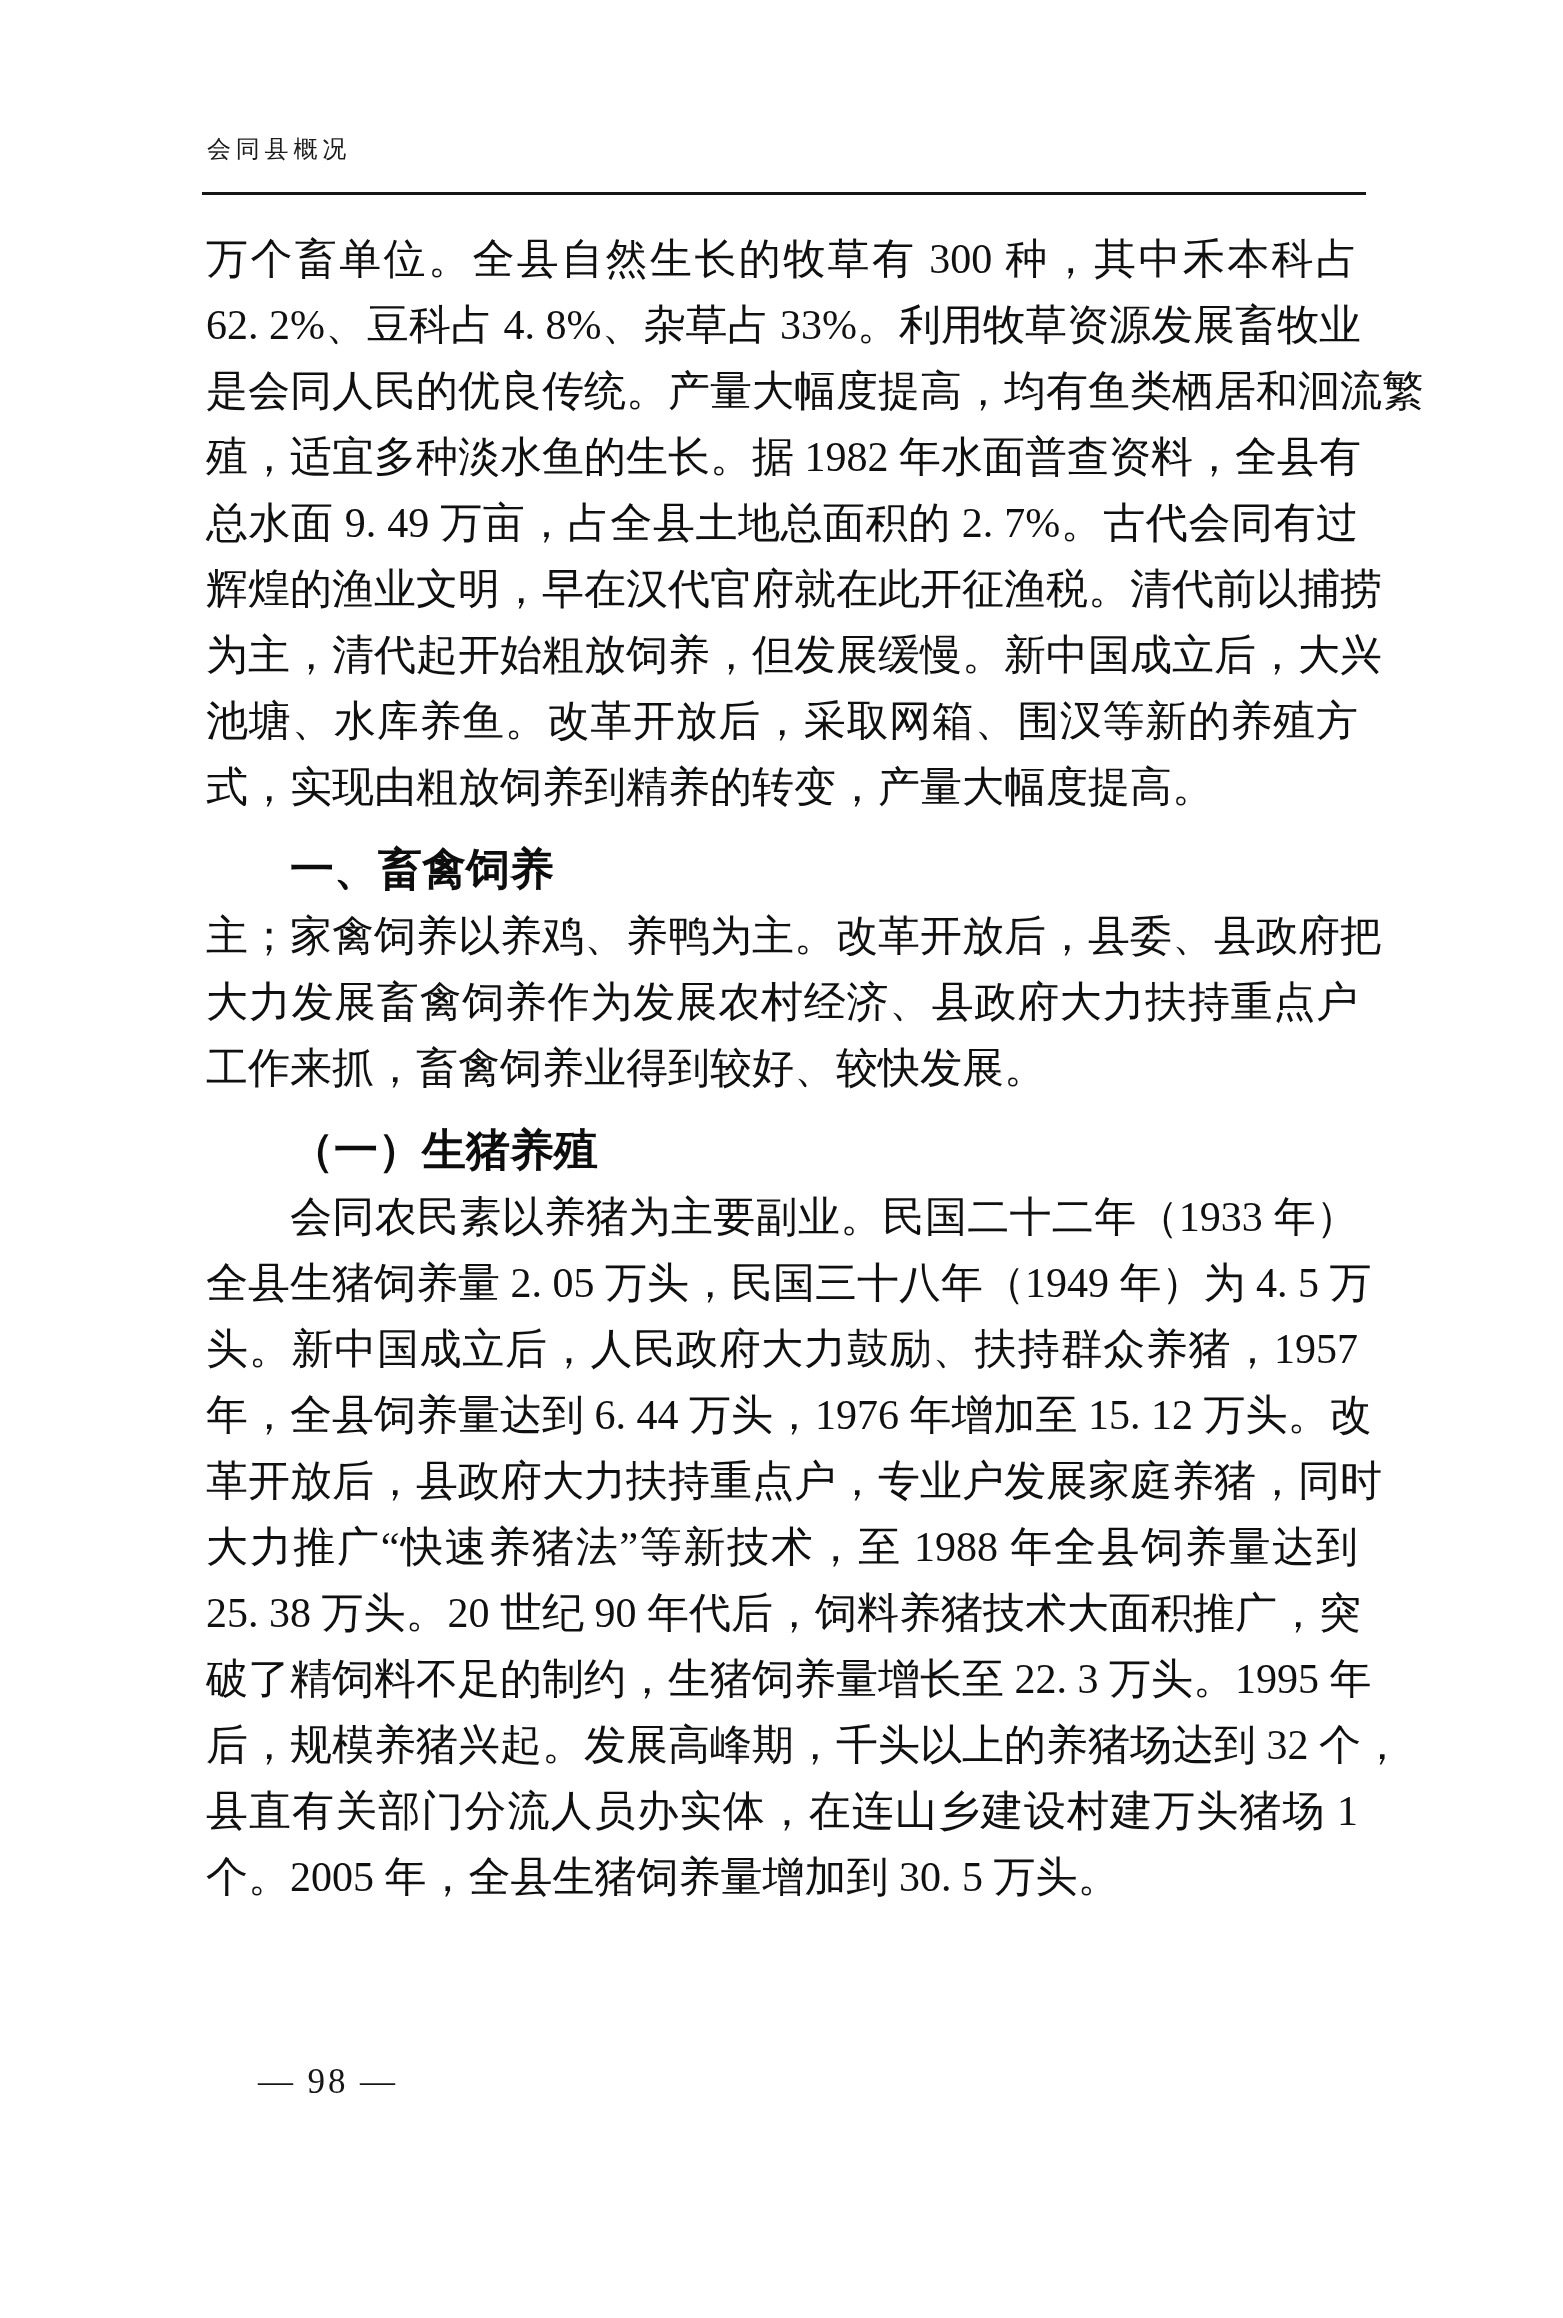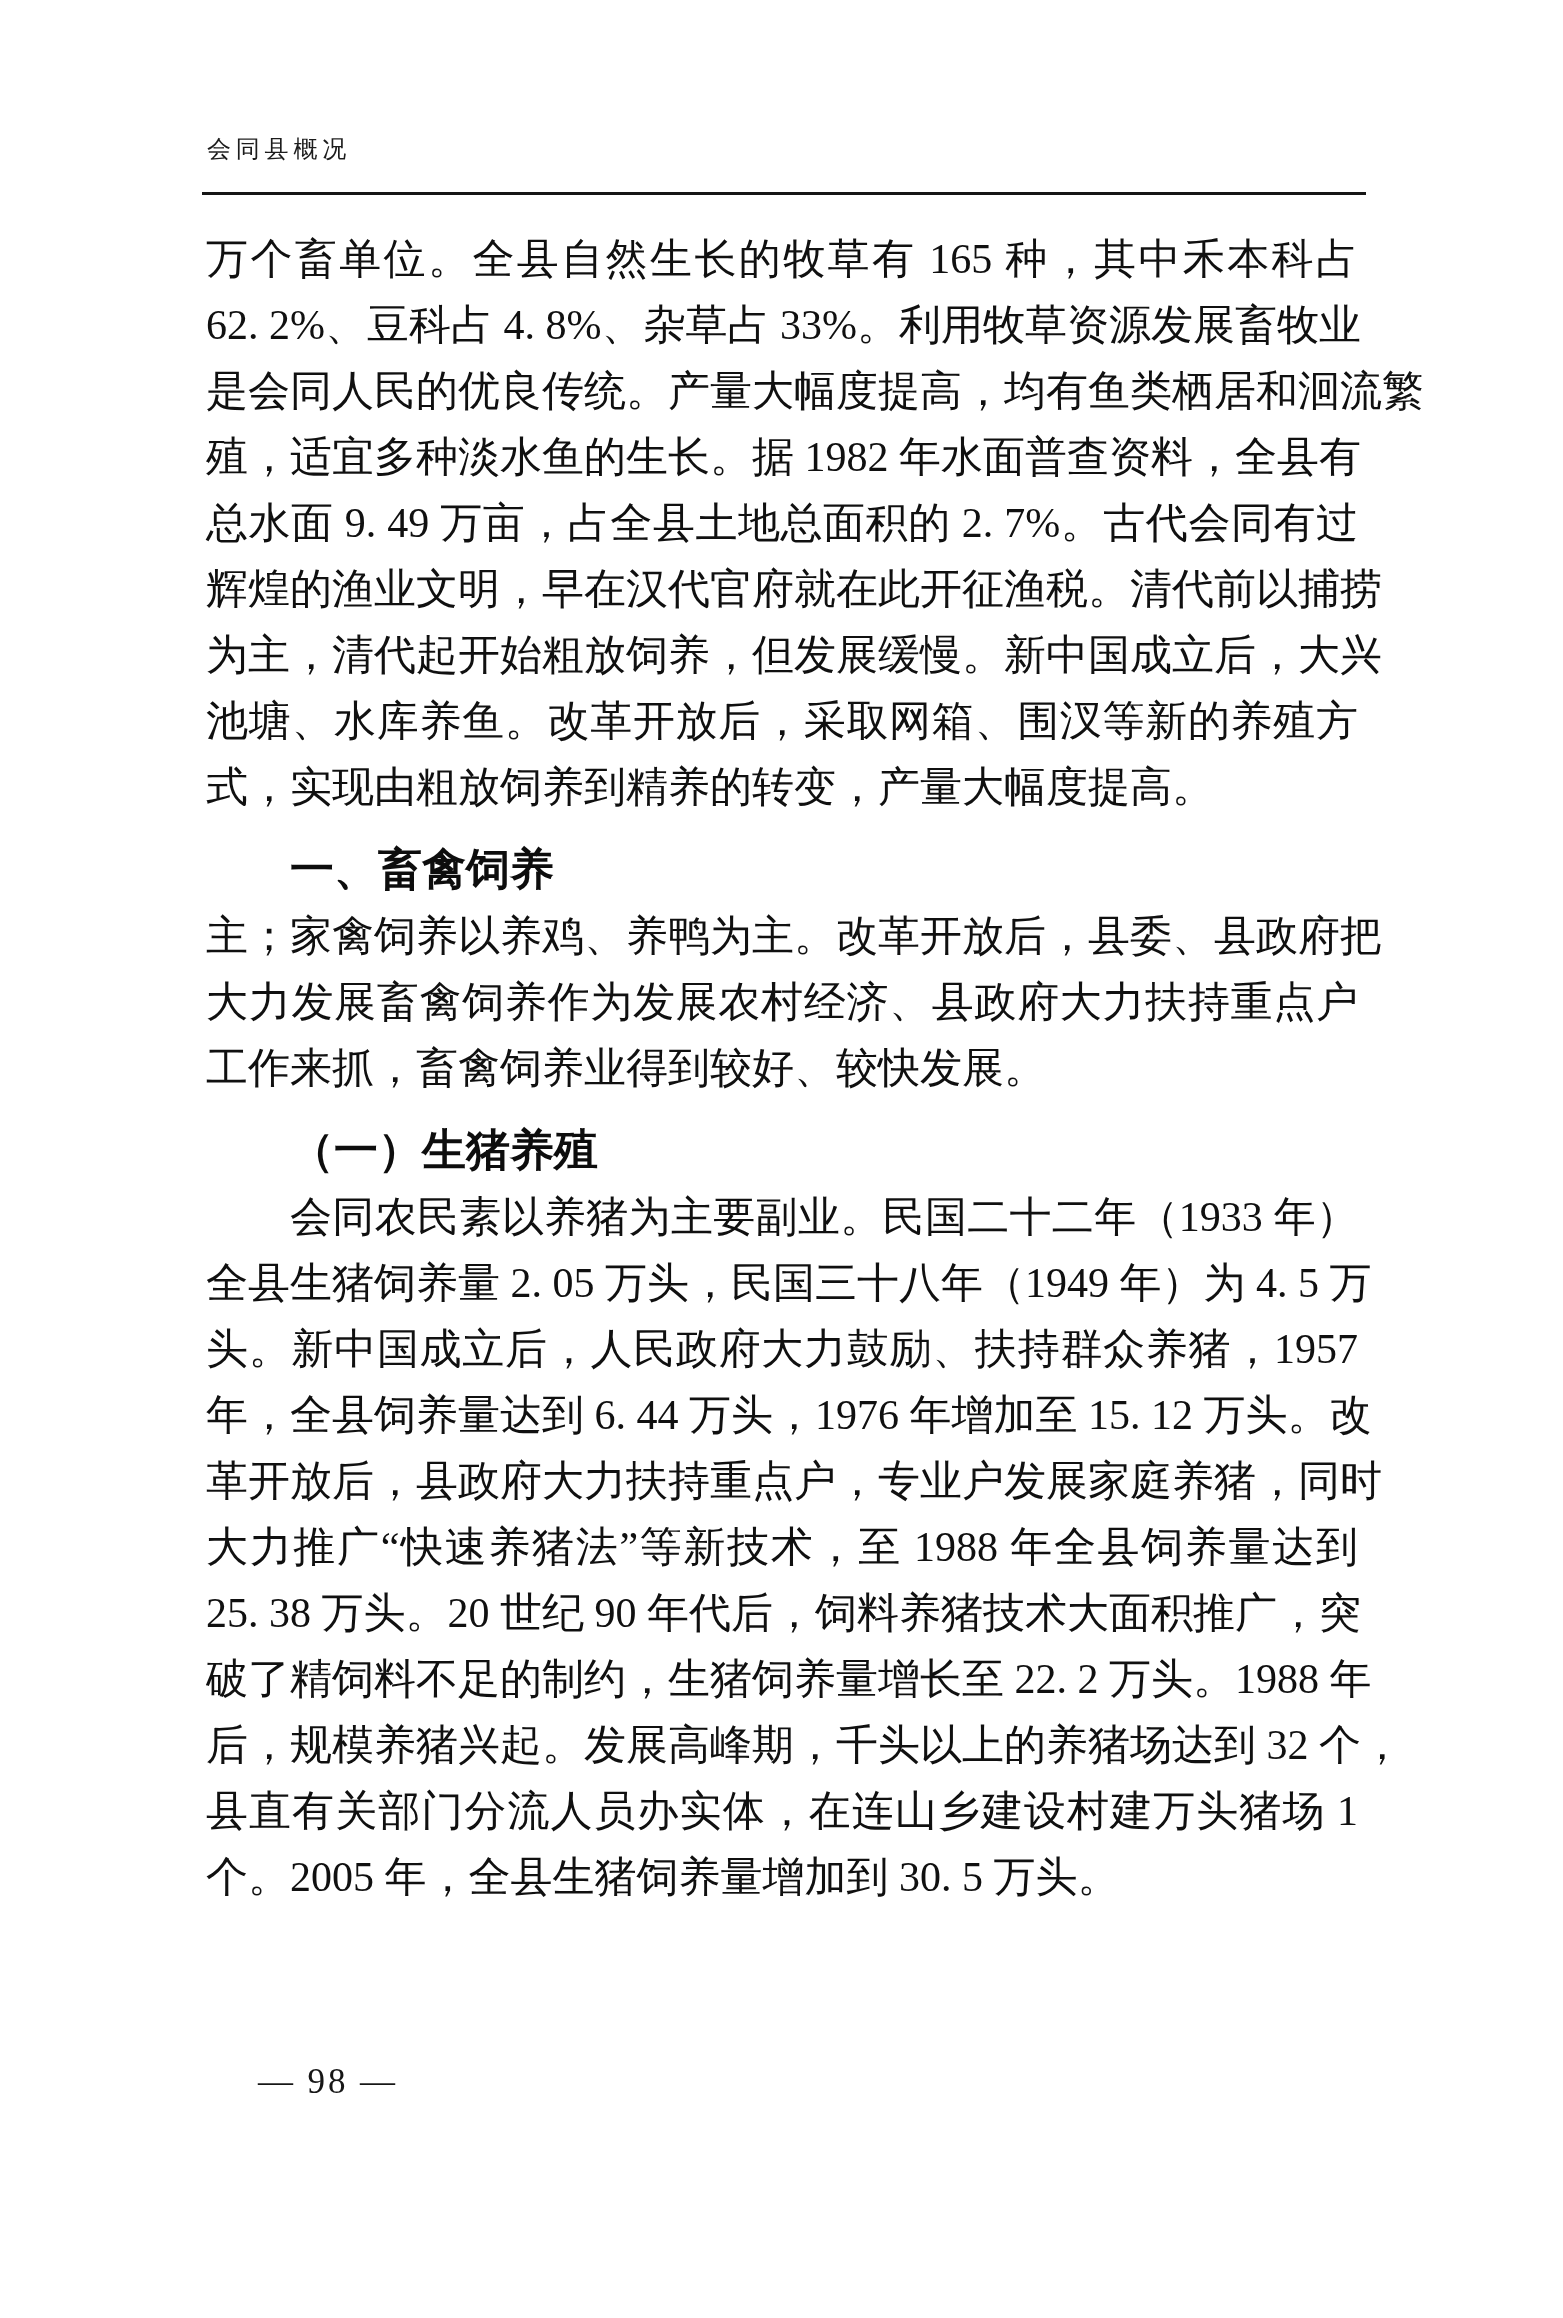--- a/index.html
+++ b/index.html
@@ -76,21 +76,21 @@
 </head>
 <body>
 
 <div class="page">
 
   <div class="header-title">会同县概况</div>
   <div class="header-rule"></div>
 
   <div class="content">
 
-    <div class="bodyline">万个畜单位。全县自然生长的牧草有 165 种，其中禾本科占</div>
+    <div class="bodyline">万个畜单位。全县自然生长的牧草有 300 种，其中禾本科占</div>
     <div class="bodyline">62. 2%、豆科占 4. 8%、杂草占 33%。利用牧草资源发展畜牧业</div>
     <div class="bodyline">是会同人民的优良传统。产量大幅度提高，均有鱼类栖居和洄流繁</div>
     <div class="bodyline">殖，适宜多种淡水鱼的生长。据 1982 年水面普查资料，全县有</div>
     <div class="bodyline">总水面 9. 49 万亩，占全县土地总面积的 2. 7%。古代会同有过</div>
     <div class="bodyline">辉煌的渔业文明，早在汉代官府就在此开征渔税。清代前以捕捞</div>
     <div class="bodyline">为主，清代起开始粗放饲养，但发展缓慢。新中国成立后，大兴</div>
     <div class="bodyline">池塘、水库养鱼。改革开放后，采取网箱、围汊等新的养殖方</div>
     <div class="bodyline last">式，实现由粗放饲养到精养的转变，产量大幅度提高。</div>
 
     <div class="heading">一、畜禽饲养</div>
@@ -101,21 +101,21 @@
 
     <div class="heading sub">（一）生猪养殖</div>
 
     <div class="bodyline indent">会同农民素以养猪为主要副业。民国二十二年（1933 年）</div>
     <div class="bodyline">全县生猪饲养量 2. 05 万头，民国三十八年（1949 年）为 4. 5 万</div>
     <div class="bodyline">头。新中国成立后，人民政府大力鼓励、扶持群众养猪，1957</div>
     <div class="bodyline">年，全县饲养量达到 6. 44 万头，1976 年增加至 15. 12 万头。改</div>
     <div class="bodyline">革开放后，县政府大力扶持重点户，专业户发展家庭养猪，同时</div>
     <div class="bodyline">大力推广“快速养猪法”等新技术，至 1988 年全县饲养量达到</div>
     <div class="bodyline">25. 38 万头。20 世纪 90 年代后，饲料养猪技术大面积推广，突</div>
-    <div class="bodyline">破了精饲料不足的制约，生猪饲养量增长至 22. 2 万头。1988 年</div>
+    <div class="bodyline">破了精饲料不足的制约，生猪饲养量增长至 22. 3 万头。1995 年</div>
     <div class="bodyline">后，规模养猪兴起。发展高峰期，千头以上的养猪场达到 32 个，</div>
     <div class="bodyline">县直有关部门分流人员办实体，在连山乡建设村建万头猪场 1</div>
     <div class="bodyline last">个。2005 年，全县生猪饲养量增加到 30. 5 万头。</div>
 
   </div>
 
   <div class="footer-page-number">— 98 —</div>
 
 </div>
 

